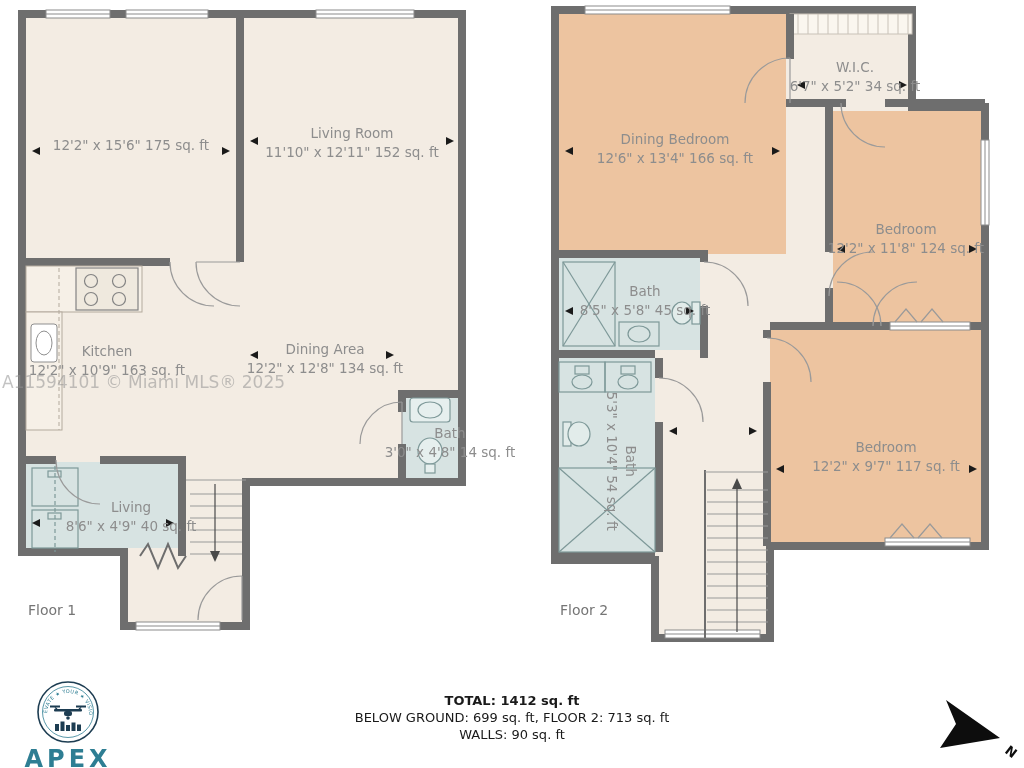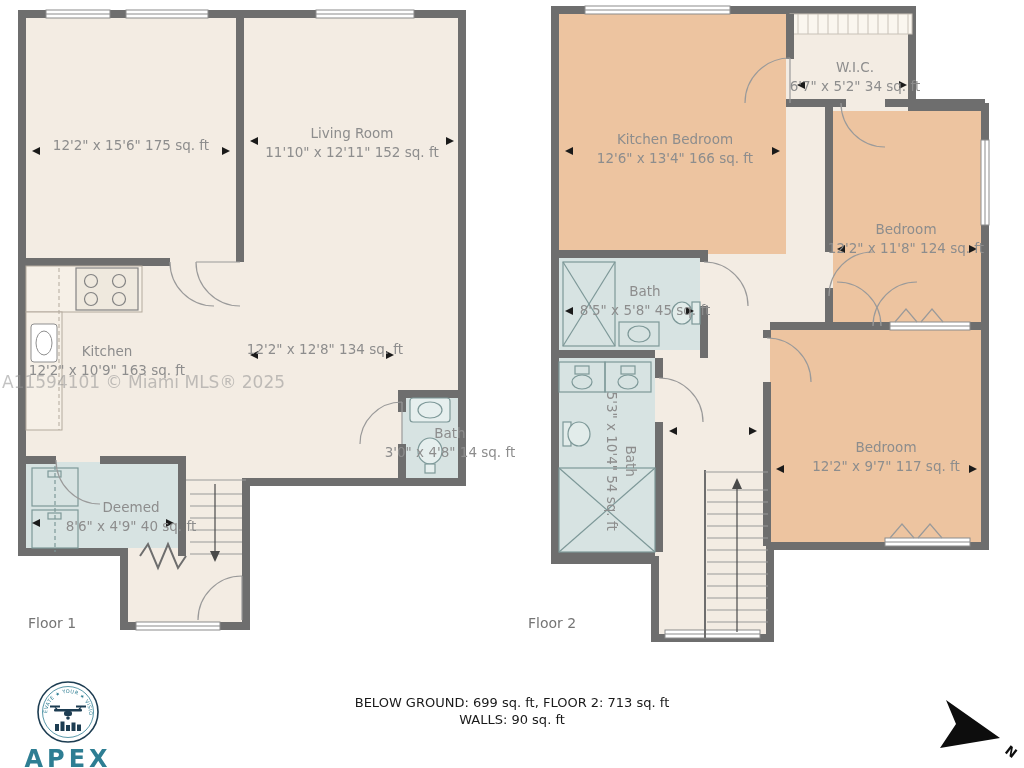--- a/index.html
+++ b/index.html
@@ -4,21 +4,21 @@
 <style>
   html,body{margin:0;padding:0;background:#ffffff;}
   .canvas{position:relative;width:1024px;height:768px;background:#fff;overflow:hidden;
           font-family:"DejaVu Sans","Liberation Sans",sans-serif;}
   svg{position:absolute;display:block;}
   .rlabel{position:absolute;text-align:center;color:#8d8d8d;font-size:13.5px;line-height:1.42;
           pointer-events:none;}
   .rlabel .nm{display:block;}
   .rlabel .dm{display:block;white-space:nowrap;}
   .rlabel.vert{transform:rotate(90deg);transform-origin:50% 50%;}
-  .floor-tag{position:absolute;color:#757575;font-size:14px;margin-top:13px;}
+  .floor-tag{position:absolute;color:#757575;font-size:14px;}
   .watermark{position:absolute;left:2px;top:372px;font-size:17px;color:rgba(145,145,145,0.55);
              white-space:nowrap;pointer-events:none;}
   .footer{position:absolute;left:0;top:693px;width:1024px;text-align:center;color:#1a1a1a;}
   .footer .total{font-size:13px;font-weight:bold;}
   .footer .line{font-size:13px;margin-top:2px;text-align:center;}
   .footer .disclaimer{font-size:9px;color:#979797;margin-top:10px;}
   .logo{position:absolute;left:20px;top:680px;width:96px;text-align:center;}
   .logo svg{position:relative;margin:0 auto;}
   .logo-apex{font-size:24px;font-weight:bold;letter-spacing:4px;color:#2e7e93;margin-top:1px;}
 </style>
@@ -265,33 +265,34 @@
   </div>
   <div class="rlabel" style="left:242px;top:124px;width:220px">
     <span class="nm">Living Room</span>
     <span class="dm">11'10" x 12'11" 152 sq. ft</span>
   </div>
   <div class="rlabel" style="left:-3px;top:342px;width:220px">
     <span class="nm">Kitchen</span>
     <span class="dm">12'2" x 10'9" 163 sq. ft</span>
   </div>
   <div class="rlabel" style="left:215px;top:340px;width:220px">
+    <span class="nm">Dining Area</span>
     <span class="dm">12'2" x 12'8" 134 sq. ft</span>
   </div>
   <div class="rlabel" style="left:340px;top:424px;width:220px">
     <span class="nm">Bath</span>
     <span class="dm">3'0" x 4'8" 14 sq. ft</span>
   </div>
   <div class="rlabel" style="left:21px;top:498px;width:220px">
-    <span class="nm">Deemed</span>
+    <span class="nm">Living</span>
     <span class="dm">8'6" x 4'9" 40 sq. ft</span>
   </div>
 
   <div class="rlabel" style="left:565px;top:130px;width:220px">
-    <span class="nm">Kitchen Bedroom</span>
+    <span class="nm">Dining Bedroom</span>
     <span class="dm">12'6" x 13'4" 166 sq. ft</span>
   </div>
   <div class="rlabel" style="left:745px;top:58px;width:220px">
     <span class="nm">W.I.C.</span>
     <span class="dm">6'7" x 5'2" 34 sq. ft</span>
   </div>
   <div class="rlabel" style="left:796px;top:220px;width:220px">
     <span class="nm">Bedroom</span>
     <span class="dm">12'2" x 11'8" 124 sq. ft</span>
   </div>
@@ -302,25 +303,26 @@
   <div class="rlabel vert" style="left:511px;top:442px;width:220px">
     <span class="nm">Bath</span>
     <span class="dm">5'3" x 10'4" 54 sq. ft</span>
   </div>
   <div class="rlabel" style="left:776px;top:438px;width:220px">
     <span class="nm">Bedroom</span>
     <span class="dm">12'2" x 9'7" 117 sq. ft</span>
   </div>
 
   <div class="floor-tag" style="left:28px;top:602px">Floor 1</div>
-  <div class="floor-tag" style="left:528px;top:602px">Floor 2</div>
+  <div class="floor-tag" style="left:560px;top:602px">Floor 2</div>
 
   <div class="watermark">A11594101 © Miami MLS® 2025</div>
 
   <div class="footer">
+    <div class="total">TOTAL: 1412 sq. ft</div>
     <div class="line">BELOW GROUND: 699 sq. ft, FLOOR 2: 713 sq. ft</div>
     <div class="line">WALLS: 90 sq. ft</div>
   </div>
 
   <div class="logo">
     <svg width="64" height="64" viewBox="0 0 64 64" style="position:relative">
       <circle cx="32" cy="32" r="30" fill="#ffffff" stroke="#1d3d52" stroke-width="1.6"></circle>
       <circle cx="32" cy="32" r="25.5" fill="none" stroke="#2e7e93" stroke-width="0.8"></circle>
       <path id="badge-arc" d="M 11,34 A 21,21 0 0 1 53,34" fill="none"></path>
       <text font-size="5" fill="#2e7e93" letter-spacing="0.4">

